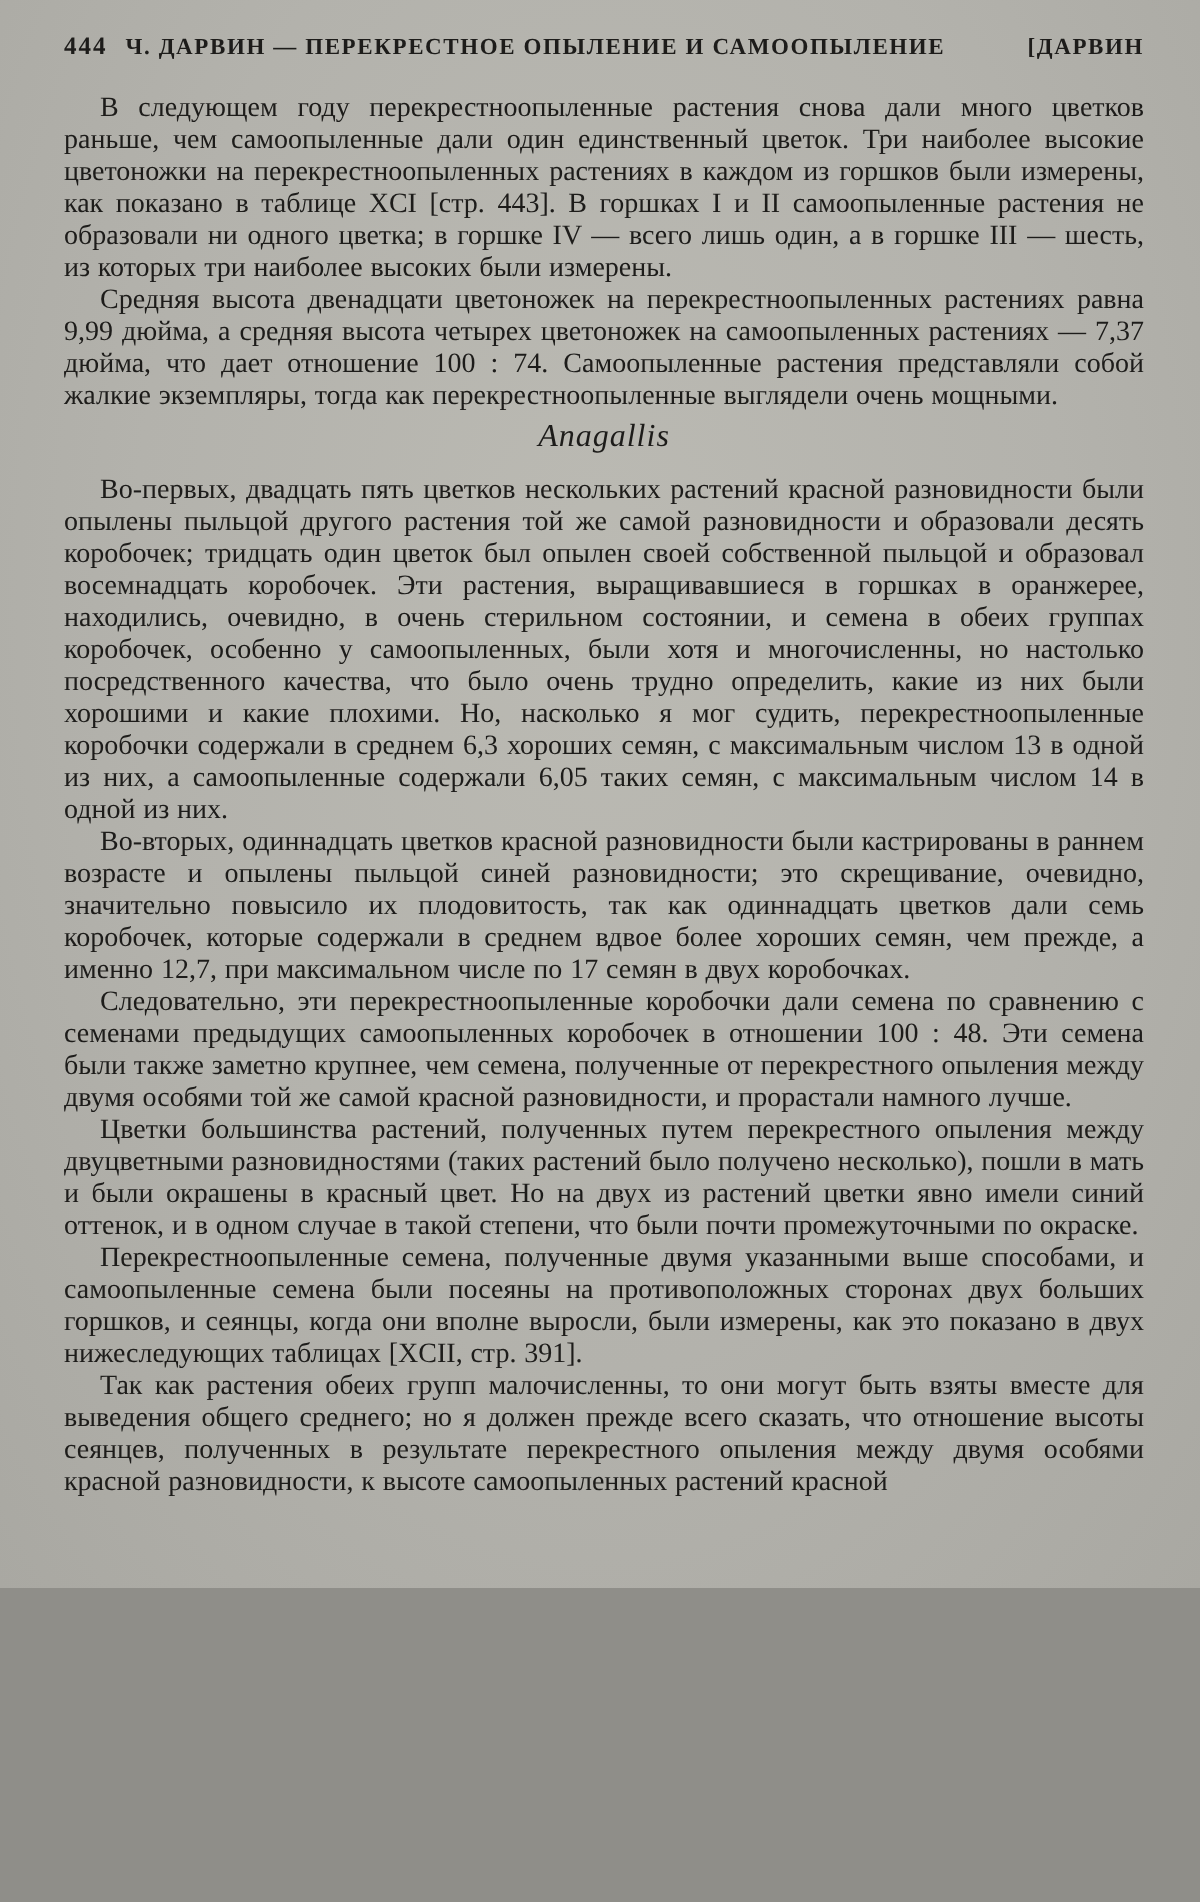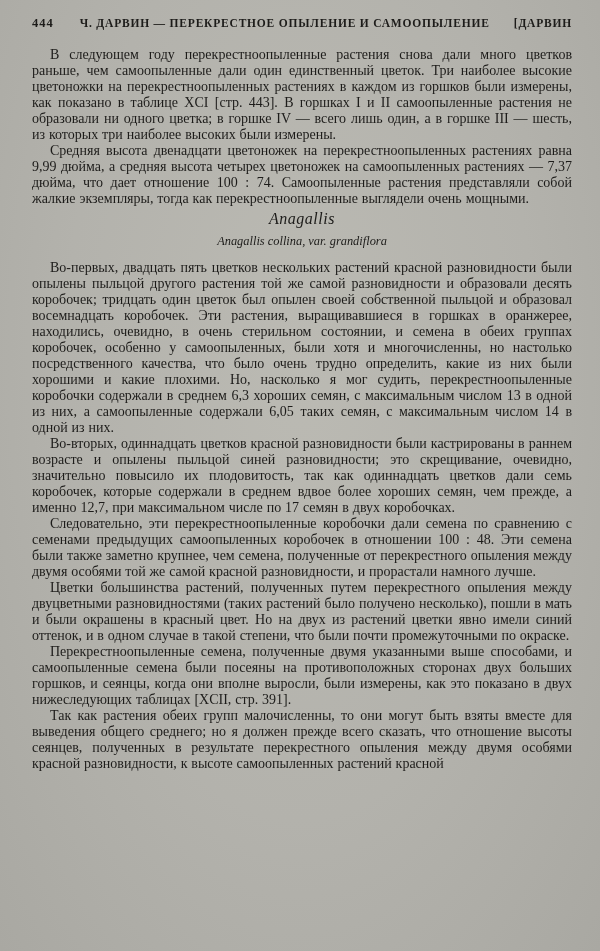--- a/index.html
+++ b/index.html
@@ -3,37 +3,37 @@
 <meta charset="utf-8">
 <style>
   * { margin: 0; padding: 0; box-sizing: border-box; }
   html, body {
     width: 600px; height: 951px;
     background: #8f8e89;
     font-family: "Liberation Serif", "DejaVu Serif", serif;
   }
   .page {
     position: relative;
-    width: 600px; height: 951px;
+    width: 600px; height: 794px;
     overflow: hidden;
     background: radial-gradient(ellipse at 50% 38%, #bbbab3 0%, #b3b2ac 55%, #a9a8a2 100%);
     color: #1d1c1a;
     padding: 16px 28px 0 32px;
   }
   .running-head {
     display: flex;
     align-items: baseline;
     font-size: 11.5px;
     font-weight: bold;
     letter-spacing: 0.8px;
     margin-bottom: 16px;
     white-space: nowrap;
   }
   .running-head .page-num { font-size: 12.5px; letter-spacing: 1px; }
-  .running-head .title { margin-left: 26px; }
+  .running-head .title { margin-left: 9px; }
   .running-head .chapter { margin-left: auto; }
   .body-text { width: 540px; }
   .para {
     font-size: 14px;
     line-height: 16px;
     text-align: justify;
     text-indent: 18px;
     word-spacing: 0.4px;
   }
   .species-heading {
@@ -71,21 +71,20 @@
   </header>
 
   <main class="body-text">
 
     <p class="para">В следующем году перекрестноопыленные растения снова дали много цветков раньше, чем самоопыленные дали один единственный цветок. Три наиболее высокие цветоножки на перекрестноопыленных растениях в каждом из горшков были измерены, как показано в таблице XCI [стр. 443]. В горшках I и II самоопыленные растения не образовали ни одного цветка; в горшке IV — всего лишь один, а в горшке III — шесть, из которых три наиболее высоких были измерены.</p>
     <p class="para">Средняя высота двенадцати цветоножек на перекрестноопыленных растениях равна 9,99 дюйма, а средняя высота четырех цветоножек на самоопыленных растениях — 7,37 дюйма, что дает отношение 100 : 74. Самоопыленные растения представляли собой жалкие экземпляры, тогда как перекрестноопыленные выглядели очень мощными.</p>
 
     <h2 class="species-heading">Anagallis</h2>
 
     <div class="subtitle">
-      <div>Anagallis collina, var. grandiflora</div>
     </div>
 
     <p class="para">Во-первых, двадцать пять цветков нескольких растений красной разновидности были опылены пыльцой другого растения той же самой разновидности и образовали десять коробочек; тридцать один цветок был опылен своей собственной пыльцой и образовал восемнадцать коробочек. Эти растения, выращивавшиеся в горшках в оранжерее, находились, очевидно, в очень стерильном состоянии, и семена в обеих группах коробочек, особенно у самоопыленных, были хотя и многочисленны, но настолько посредственного качества, что было очень трудно определить, какие из них были хорошими и какие плохими. Но, насколько я мог судить, перекрестноопыленные коробочки содержали в среднем 6,3 хороших семян, с максимальным числом 13 в одной из них, а самоопыленные содержали 6,05 таких семян, с максимальным числом 14 в одной из них.</p>
     <p class="para">Во-вторых, одиннадцать цветков красной разновидности были кастрированы в раннем возрасте и опылены пыльцой синей разновидности; это скрещивание, очевидно, значительно повысило их плодовитость, так как одиннадцать цветков дали семь коробочек, которые содержали в среднем вдвое более хороших семян, чем прежде, а именно 12,7, при максимальном числе по 17 семян в двух коробочках.</p>
     <p class="para">Следовательно, эти перекрестноопыленные коробочки дали семена по сравнению с семенами предыдущих самоопыленных коробочек в отношении 100 : 48. Эти семена были также заметно крупнее, чем семена, полученные от перекрестного опыления между двумя особями той же самой красной разновидности, и прорастали намного лучше.</p>
     <p class="para">Цветки большинства растений, полученных путем перекрестного опыления между двуцветными разновидностями (таких растений было получено несколько), пошли в мать и были окрашены в красный цвет. Но на двух из растений цветки явно имели синий оттенок, и в одном случае в такой степени, что были почти промежуточными по окраске.</p>
     <p class="para">Перекрестноопыленные семена, полученные двумя указанными выше способами, и самоопыленные семена были посеяны на противоположных сторонах двух больших горшков, и сеянцы, когда они вполне выросли, были измерены, как это показано в двух нижеследующих таблицах [XCII, стр. 391].</p>
     <p class="para">Так как растения обеих групп малочисленны, то они могут быть взяты вместе для выведения общего среднего; но я должен прежде всего сказать, что отношение высоты сеянцев, полученных в результате перекрестного опыления между двумя особями красной разновидности, к высоте самоопыленных растений красной</p>
 
   </main>

